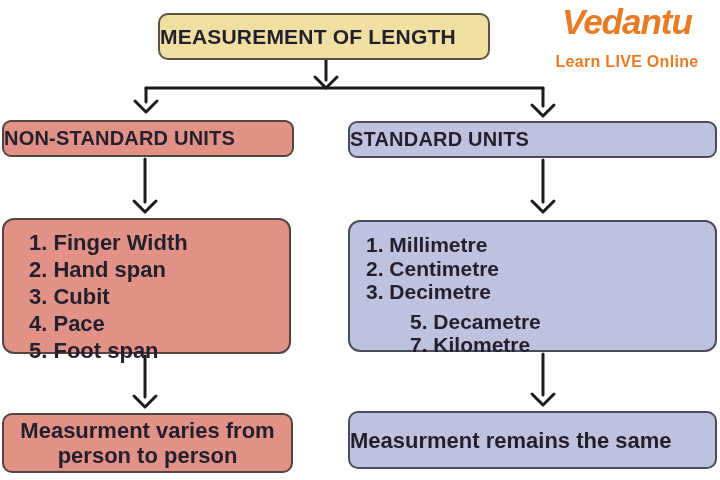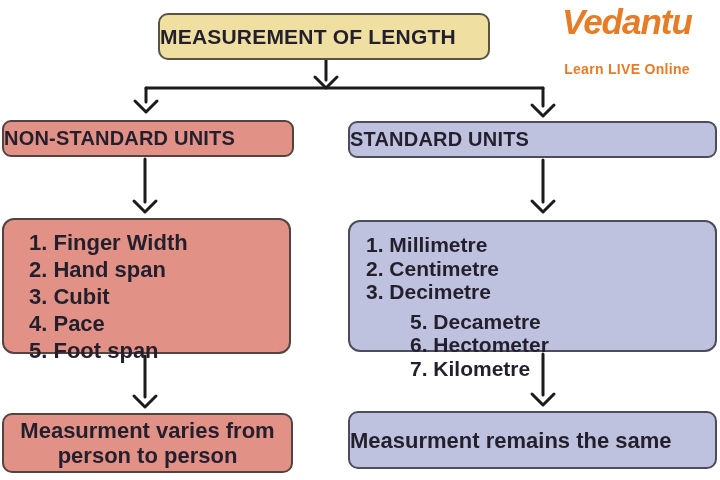--- a/index.html
+++ b/index.html
@@ -50,21 +50,21 @@
     padding:0 10px;
   }
   .concl-std{
     left:348px;top:411px;width:369px;height:58px;
     background:var(--lavender);border:2px solid var(--border_cool);border-radius:10px;
   }
   .brand{position:absolute;left:538px;top:2px;width:178px;text-align:center;color:var(--brand);}
   .brand .wordmark{
     font-size:35px;font-weight:bold;font-style:italic;letter-spacing:-1px;line-height:40px;
   }
-  .brand .tagline{font-size:14px;font-weight:bold;letter-spacing:.3px;margin-top:19px;}
+  .brand .tagline{font-size:16px;font-weight:bold;letter-spacing:.3px;margin-top:11px;}
 </style>
 </head>
 <body>
 
 <div class="canvas">
 
   <svg class="arrows" viewBox="0 0 720 480" stroke="#1b1b1b" stroke-width="3" fill="none" stroke-linecap="round" stroke-linejoin="round">
 
     <path d="M326 60 V80"></path>
     <path d="M315 77 L326 88 L337 77"></path>
@@ -118,21 +118,20 @@
   </div>
 
   <div class="listbox list-std">
     <div class="col1">
         <div>1. Millimetre</div>
         <div>2. Centimetre</div>
         <div>3. Decimetre</div>
       </div>
     <div class="col2">
         <div>5. Decametre</div>
-        <div>6. Hectometer</div>
         <div>7. Kilometre</div>
       </div>
   </div>
 
   <div class="box concl concl-std">
     <span>Measurment remains the same</span>
   </div>
 
   <div class="box concl concl-nonstd">
     <span>Measurment varies from person to person</span>

